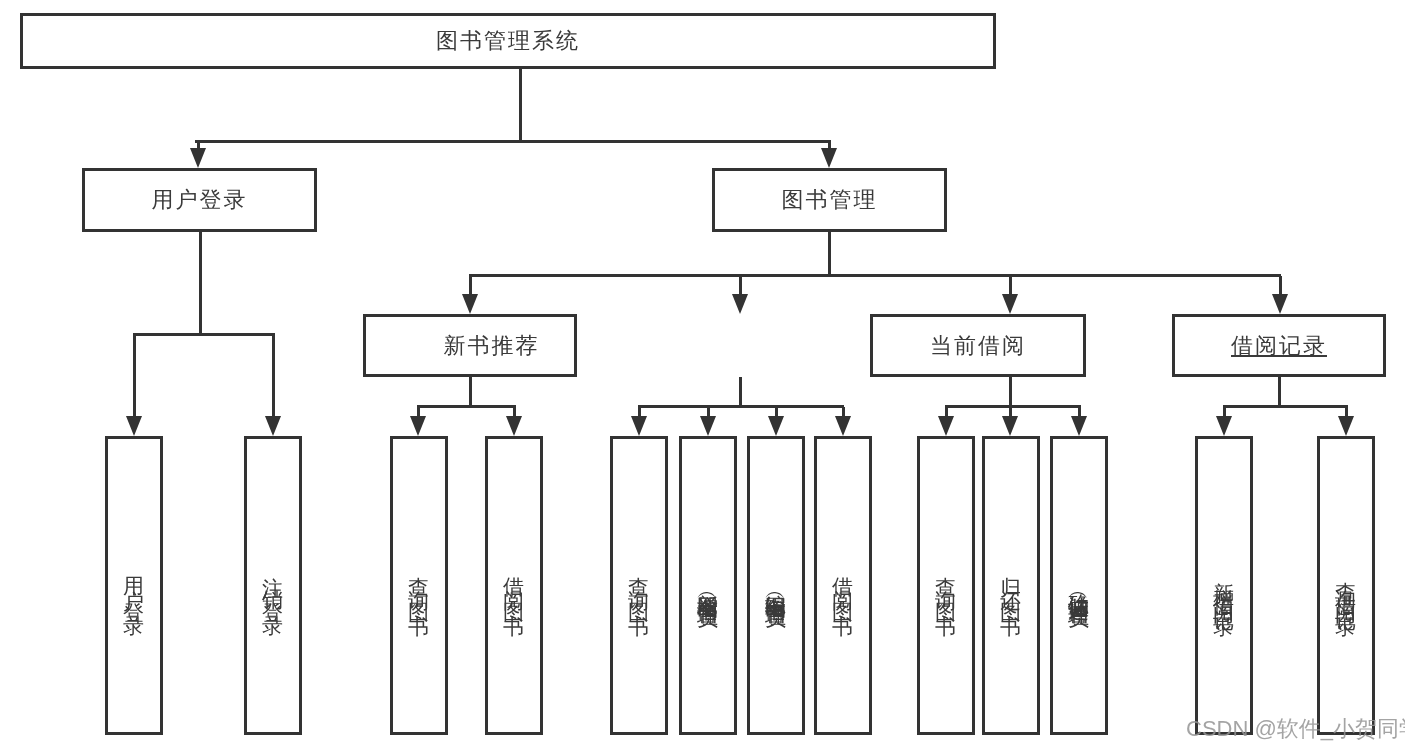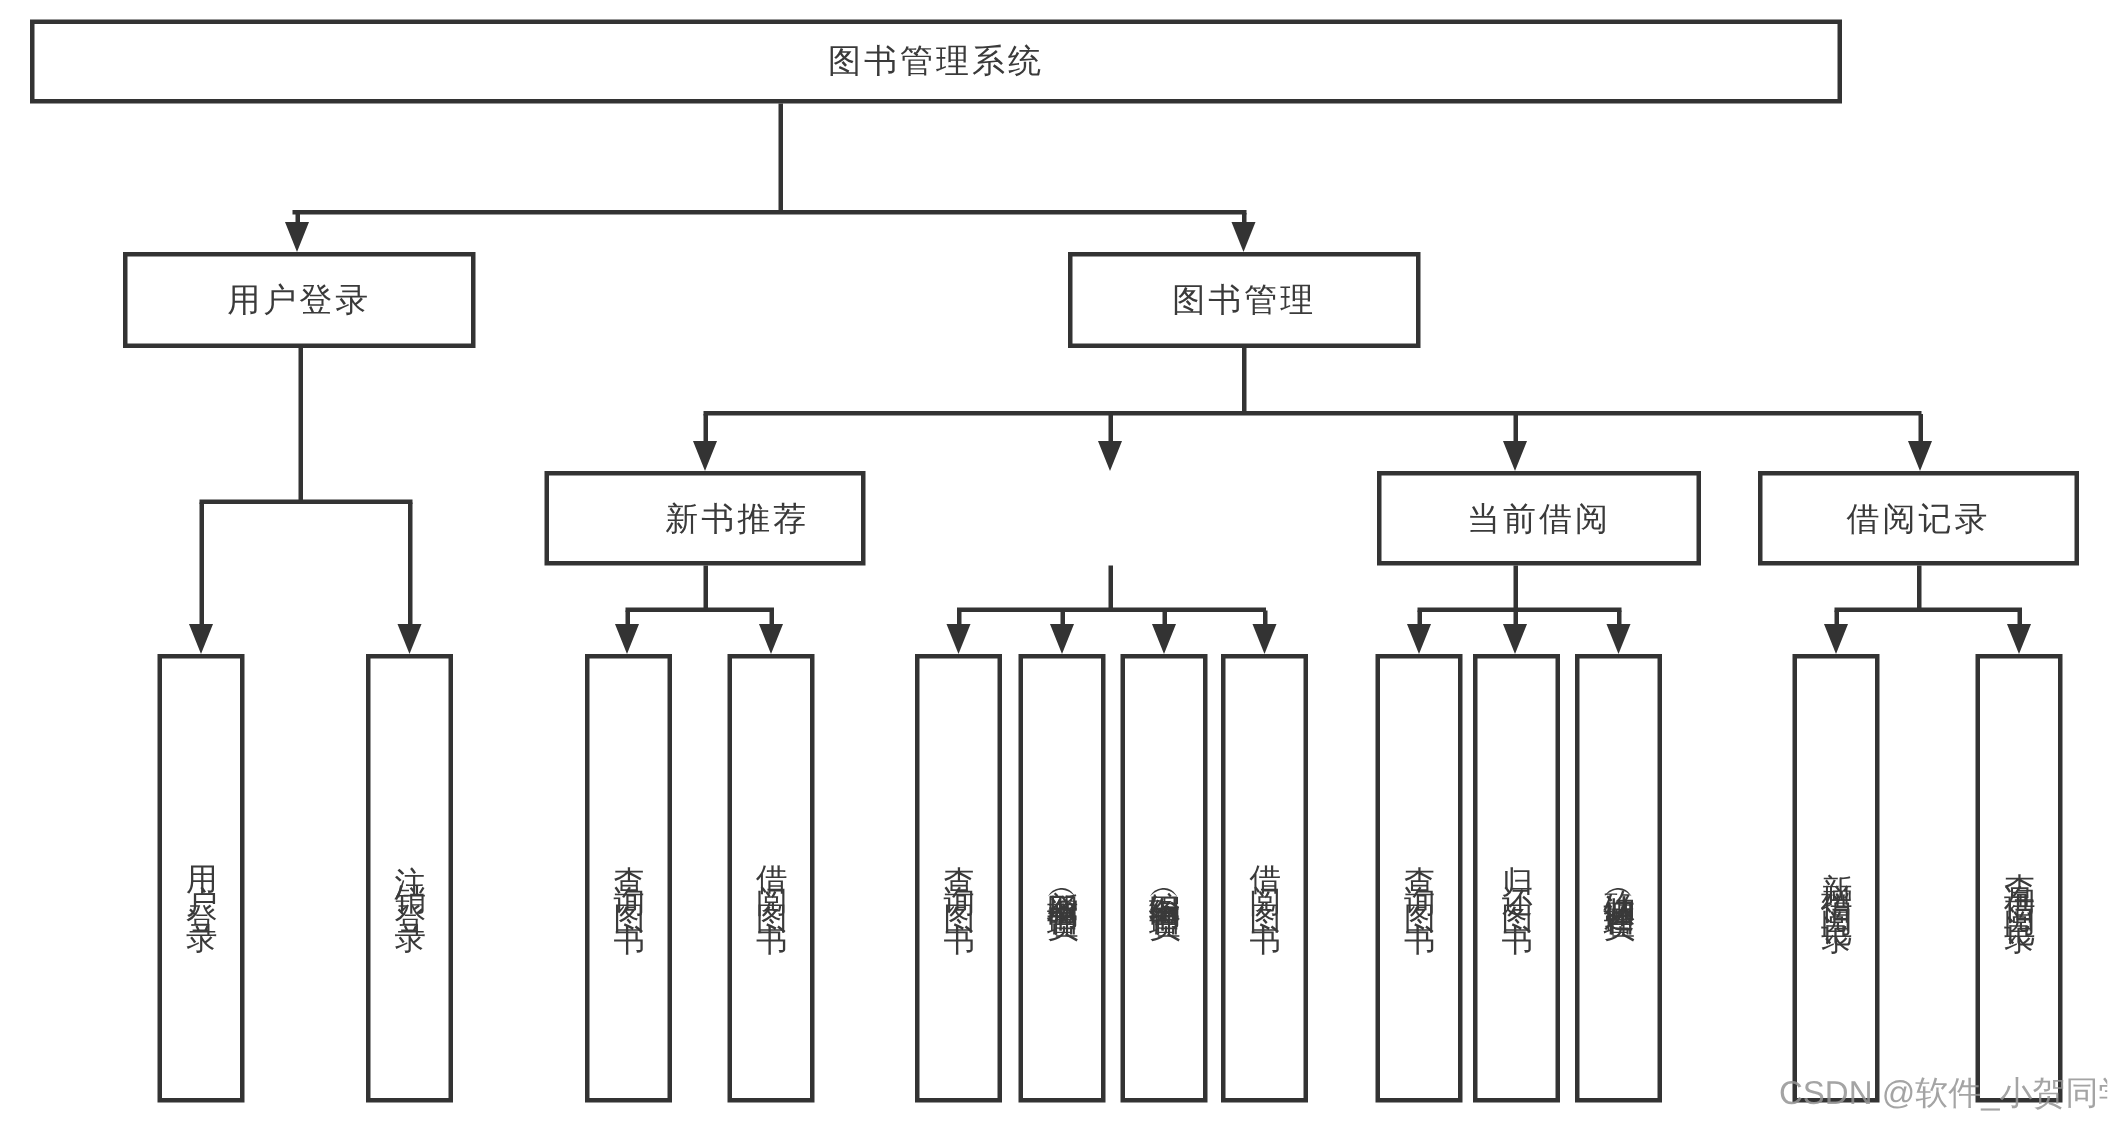--- a/index.html
+++ b/index.html
@@ -37,21 +37,21 @@
   .watermark {
     position:absolute; left:1186px; top:714px; z-index:6;
     font-size:22px; color:rgba(148,148,148,0.85); white-space:nowrap;
   }
 </style>
 </head>
 <body>
 
 <div class="canvas">
 
-  <div class="box" style="left:20px; top:13px; width:1208px; height:56px;">
+  <div class="box" style="left:20px; top:13px; width:976px; height:56px;">
     <span>图书管理系统</span>
   </div>
 
   <div class="vline" style="left:519px; top:69px; height:73px;"></div>
   <div class="hline" style="left:195px; top:140px; width:636px;"></div>
   <div class="vline" style="left:197px; top:142px; height:8px;"></div>
   <div class="ahead" style="left:190px; top:148px;"></div>
   <div class="vline" style="left:828px; top:142px; height:8px;"></div>
   <div class="ahead" style="left:821px; top:148px;"></div>
 
@@ -76,24 +76,24 @@
   <div class="vline" style="left:739px; top:276px; height:20px;"></div>
   <div class="ahead" style="left:732px; top:294px;"></div>
   <div class="vline" style="left:1009px; top:276px; height:20px;"></div>
   <div class="ahead" style="left:1002px; top:294px;"></div>
   <div class="vline" style="left:1279px; top:276px; height:20px;"></div>
   <div class="ahead" style="left:1272px; top:294px;"></div>
 
   <div class="box" style="left:363px; top:314px; width:214px; height:63px;padding-left:43px;">
     <span>新书推荐</span>
   </div>
-  <div class="box" style="left:918px; top:314px; width:216px; height:63px;">
+  <div class="box" style="left:870px; top:314px; width:216px; height:63px;">
     <span>当前借阅</span>
   </div>
-  <div class="box" style="left:1172px; top:314px; width:214px; height:63px;">
+  <div class="box" style="left:1172px; top:314px; width:214px; height:63px;text-decoration:underline;">
     <span>借阅记录</span>
   </div>
 
   <div class="vline" style="left:469px; top:377px; height:30px;"></div>
   <div class="hline" style="left:417px; top:405px; width:99px;"></div>
   <div class="vline" style="left:417px; top:407px; height:10px;"></div>
   <div class="ahead" style="left:410px; top:416px;"></div>
   <div class="vline" style="left:513px; top:407px; height:10px;"></div>
   <div class="ahead" style="left:506px; top:416px;"></div>
 

